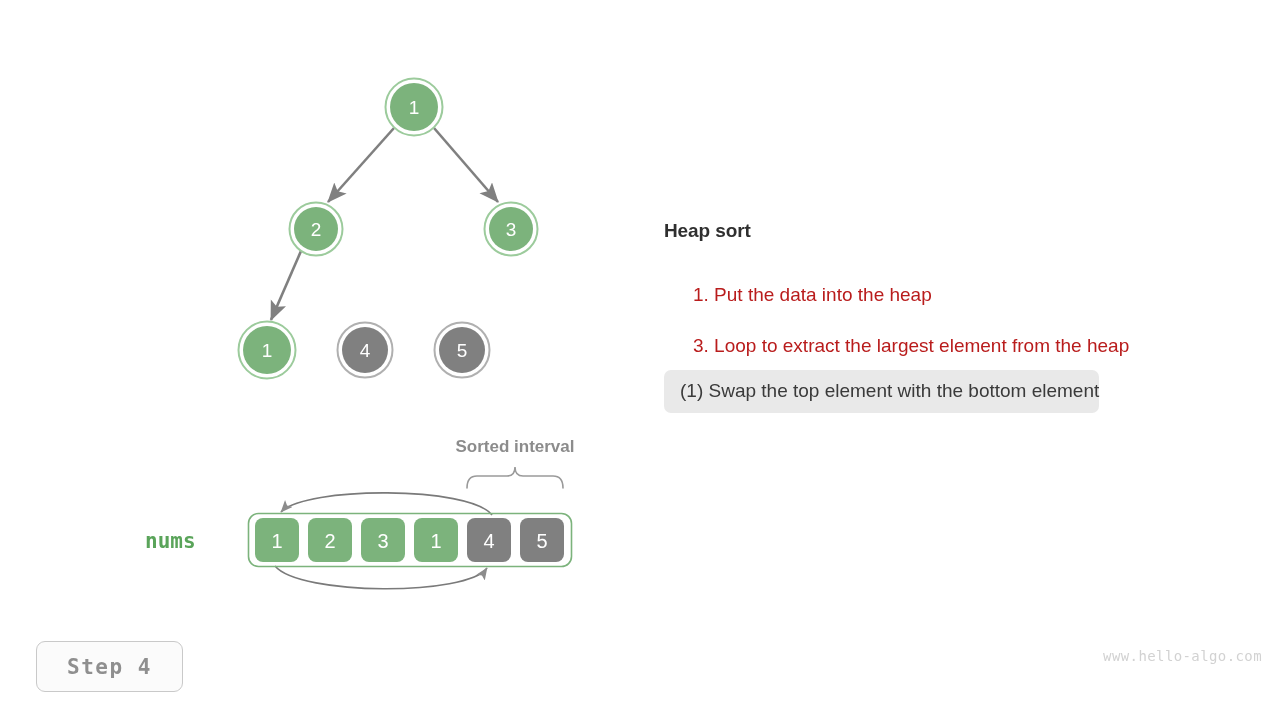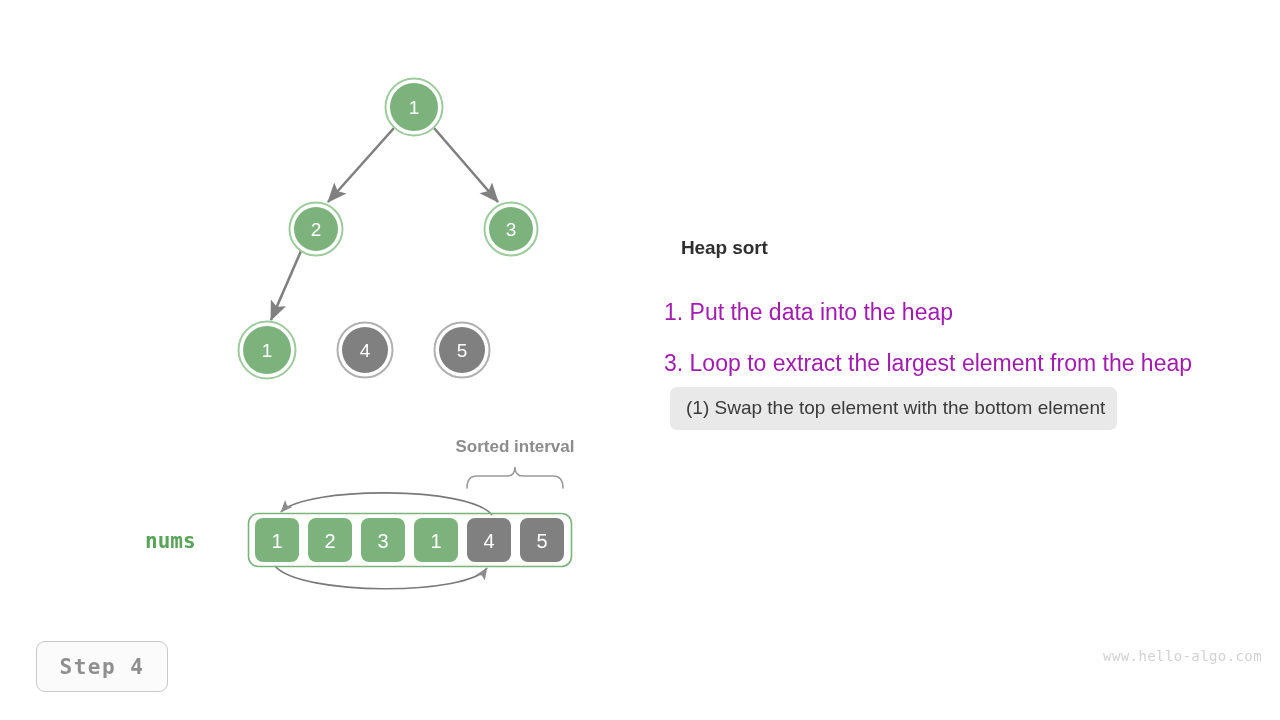--- a/index.html
+++ b/index.html
@@ -70,52 +70,52 @@
   .panel {
     position: absolute;
     left: 664px;
     top: 218px;
     width: 590px;
   }
   .panel-title {
     font-size: 19px;
     font-weight: bold;
     color: #2f2f2f;
-    margin: 17px;
+    margin: 0;
     line-height: 26px;
     letter-spacing: -0.1px;
   }
   .panel-step {
-    font-size: 23px;
+    font-size: 19px;
     font-weight: 400;
-    color: #a21caf;
+    color: #b91c1c;
     line-height: 26px;
     white-space: nowrap;
+    margin-left: 29px;
   }
   .panel-step.s1 { margin-top: 38px; }
   .panel-step.s2 { margin-top: 25px; }
   .panel-sub {
     display: inline-block;
     margin-top: 11px;
-    margin-left: 6px;
-    padding: 9px 12px 10px 16px;
+    padding: 9px 0 10px 16px;
     background: #e9e9e9;
     border-radius: 7px;
     font-size: 19px;
     color: #3a3a3a;
     line-height: 24px;
     white-space: nowrap;
   }
 
   
   .step-badge {
     position: absolute;
     left: 36px;
     top: 641px;
-    width: 132px;
+    width: 147px;
     height: 51px;
     box-sizing: border-box;
     border: 1.4px solid #c9c9c9;
     border-radius: 9px;
     background: #fbfbfb;
     display: flex;
     align-items: center;
     justify-content: center;
     font-family: "DejaVu Sans Mono", monospace;
     font-size: 21px;

